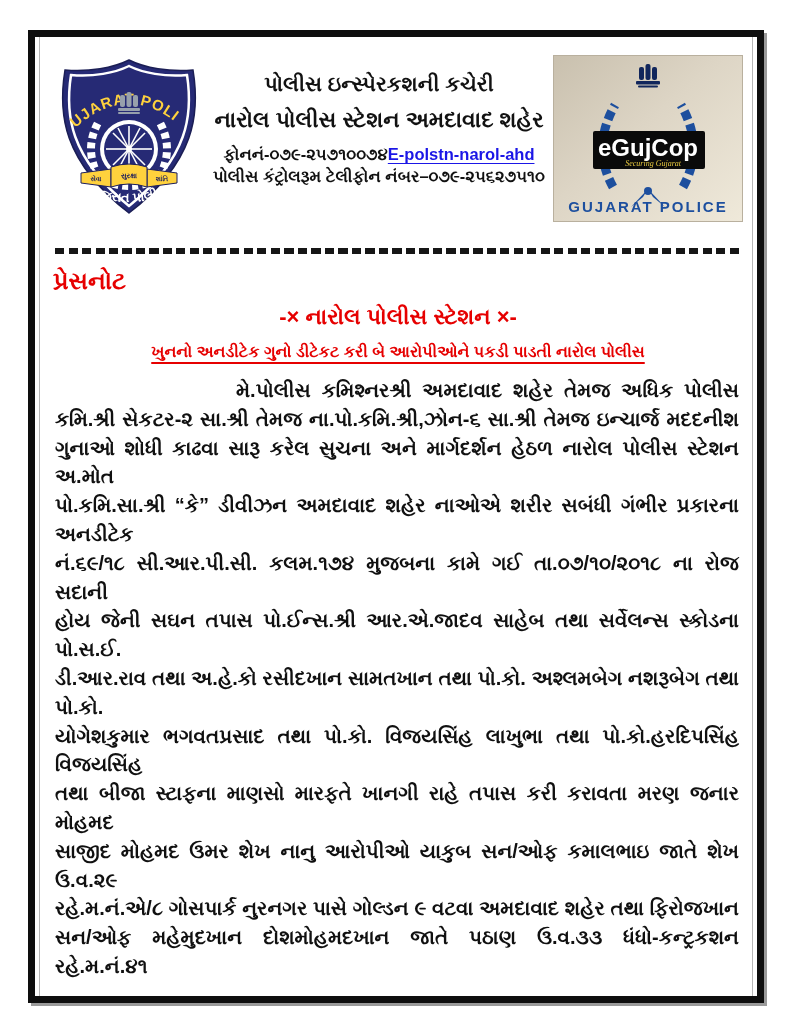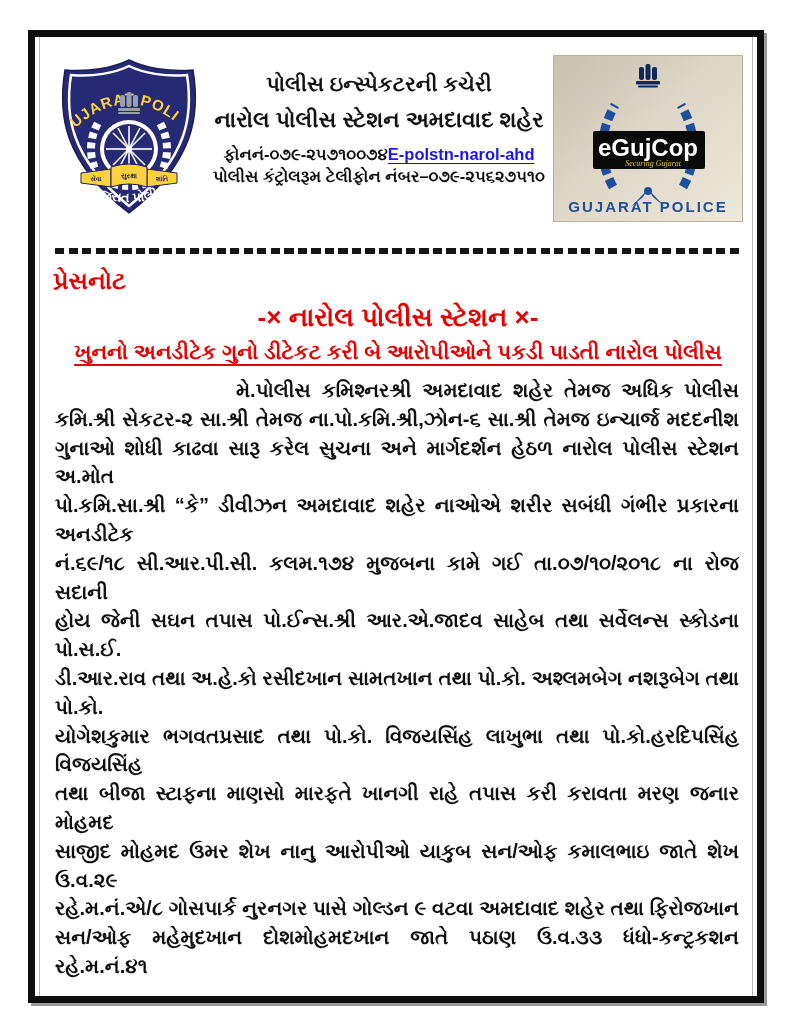--- a/index.html
+++ b/index.html
@@ -23,22 +23,22 @@
   .h4{font-size:16.5px;font-weight:bold;margin-top:1px;line-height:22px;}
   .h5{font-size:16.5px;font-weight:bold;line-height:22px;}
   .link{color:#1b16e6;text-decoration:underline;text-underline-offset:3px;cursor:pointer;}
 
   
   .divider{height:6px;margin:22px 2px 0 2px;
            background:repeating-linear-gradient(90deg,#161616 0 9px,transparent 9px 13.5px);}
 
   
   .press{color:#e60000;font-size:24px;font-weight:bold;text-align:left;margin-top:11px;line-height:31px;}
-  .station{color:#e60000;font-size:26px;font-weight:bold;text-align:center;margin-top:6px;line-height:30px;}
-  .headline{color:#e60000;font-size:21px;font-weight:bold;text-align:center;margin-top:5px;line-height:30px;
+  .station{color:#e60000;font-size:22px;font-weight:bold;text-align:center;margin-top:6px;line-height:30px;}
+  .headline{color:#e60000;font-size:16px;font-weight:bold;text-align:center;margin-top:5px;line-height:30px;
             text-decoration:underline;text-underline-offset:5px;text-decoration-thickness:2px;}
 
   
   .bodytext{margin-top:9px;padding:0 4px 0 2px;font-size:20px;font-weight:bold;color:#101010;}
   .line{line-height:28.8px;text-align:justify;text-align-last:justify;}
   .line.indent{margin-left:181px;}
 
   svg text{font-family:"Liberation Sans",sans-serif;}
   .tagline{font-family:"Liberation Serif",serif;font-style:italic;}
 </style>
@@ -103,21 +103,21 @@
             <text x="76" y="123" font-size="7" font-weight="bold" fill="#1a1d5e" text-anchor="middle">સુરક્ષા</text>
             <text x="109" y="126" font-size="6.5" font-weight="bold" fill="#1a1d5e" text-anchor="middle">શાંતિ</text>
             <path id="arcBottom" d="M32,138 Q76,156 120,138" fill="none"></path>
             <text font-size="13" font-weight="bold" fill="#ffffff">
               <textPath href="#arcBottom" startOffset="50%" text-anchor="middle">ગુજરાત પોલીસ</textPath>
             </text>
           </svg>
         </div>
 
         <div class="center">
-          <div class="h1">પોલીસ ઇન્સ્પેકટરની કચેરી</div>
+          <div class="h1">પોલીસ ઇન્સ્પેરકશની કચેરી</div>
           <div class="h2">નારોલ પોલીસ સ્ટેશન અમદાવાદ શહેર</div>
           <div class="h3"><span>ફોનનં-૦૭૯-૨૫૭૧૦૦૭૪</span><span class="link">E-polstn-narol-ahd</span></div>
           <div class="h5">પોલીસ કંટ્રોલરૂમ ટેલીફોન નંબર–૦૭૯-૨૫૬૨૭૫૧૦</div>
         </div>
 
         <div class="logo-right">
           <svg width="190" height="167" viewBox="0 0 190 167">
             <defs>
               <linearGradient id="beige" x1="0" y1="0" x2="1" y2="1">
                 <stop offset="0" stop-color="#c9c0ae"></stop>

